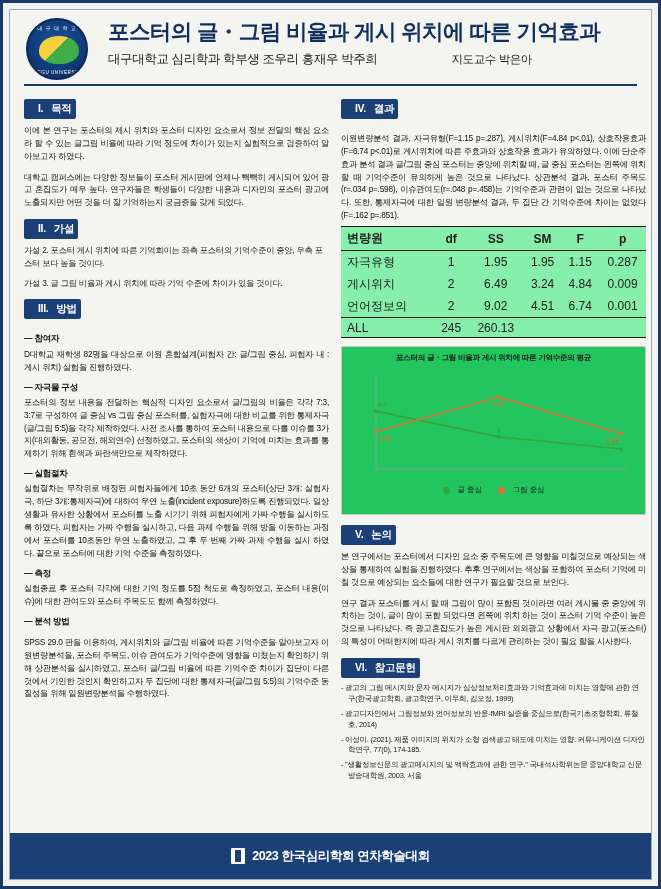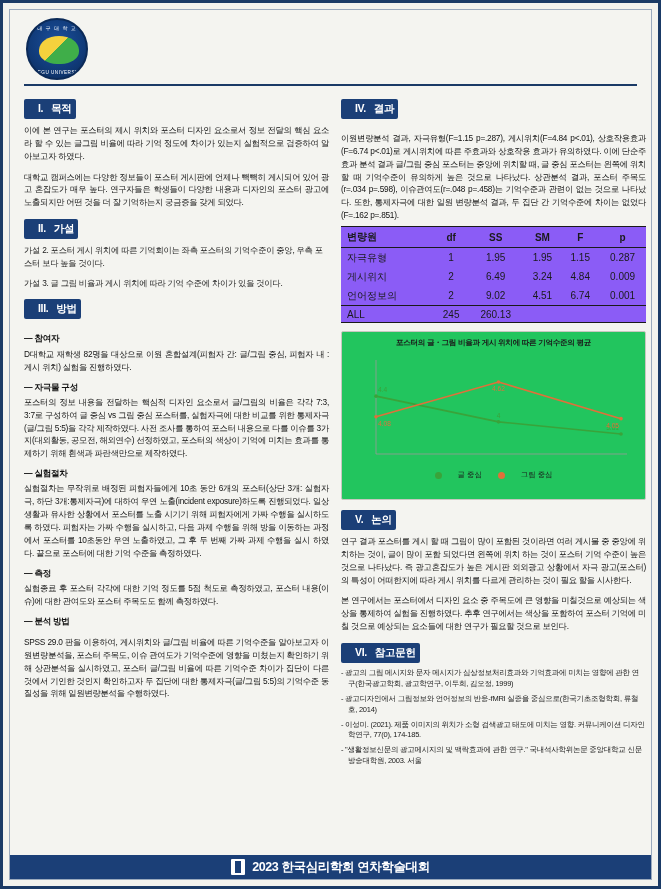--- a/index.html
+++ b/index.html
@@ -160,23 +160,23 @@
     font-size: 8.6px;
     font-weight: bold;
     margin: 7px 0 2px 0;
     letter-spacing: -0.3px;
   }
   .sub-head:first-child { margin-top: 8px; }
   
   table.stats {
     width: 100%;
     border-collapse: collapse;
-    font-size: 10px;
+    font-size: 12px;
     margin-top: 4px;
-    background: #8b5cf6;
+    background: #86efac;
   }
   table.stats th {
     border-top: 1.4px solid #1a1a1a;
     border-bottom: 1px solid #1a1a1a;
     padding: 3px 2px;
     font-weight: bold;
     text-align: center;
   }
   table.stats th.lead, table.stats td.lead {
     text-align: left;
@@ -209,41 +209,41 @@
     margin-bottom: 2px;
   }
   .chart-area { position: relative; height: 118px; }
   .chart-legend {
     display: flex;
     justify-content: center;
     gap: 16px;
     margin-top: 2px;
     font-size: 7.4px;
   }
-  .legend-item { display: flex; align-items: center; gap: 16px; }
+  .legend-item { display: flex; align-items: center; gap: 8px; }
   .legend-dot { width: 7px; height: 7px; border-radius: 50%; display: inline-block; }
   
   .ref-list {
     font-size: 7.5px;
     line-height: 1.45;
     letter-spacing: -0.25px;
     margin: 0;
     padding: 0;
     list-style: none;
   }
   .ref-list li {
     margin-bottom: 4px;
     padding-left: 7px;
     text-indent: -7px;
   }
   
   .footer {
     position: absolute;
     left: 0; right: 0; bottom: 0;
-    height: 24px;
+    height: 46px;
     background: #1b3f77;
     color: #ffffff;
     display: flex;
     align-items: center;
     justify-content: center;
     gap: 7px;
   }
   .footer-logo {
     width: 14px; height: 16px;
     background: #ffffff;
@@ -267,20 +267,27 @@
 <body>
 
 <div class="poster">
   <div class="poster-inner">
 
     <div class="header">
       <div class="logo">
         <div class="logo-top">대 구 대 학 교</div>
         <div class="logo-shape"></div>
         <div class="logo-bottom">DAEGU UNIVERSITY</div>
+      </div>
+      <div class="title-block">
+        <div class="poster-title">포스터의 글・그림 비율과 게시 위치에 따른 기억효과</div>
+        <div class="authors-row">
+          <div class="authors">대구대학교 심리학과 학부생 조우리 홍재우 박주희</div>
+          <div class="advisor">지도교수 박은아</div>
+        </div>
       </div>
       <div class="header-rule"></div>
     </div>
 
     <div class="columns">
 
       <div class="col">
 
         <div class="sec">
           <div class="sec-head-wrap">
@@ -432,22 +439,22 @@
 
         <div class="sec">
           <div class="sec-head-wrap">
             <span class="sec-head">
               <span>V.</span>
               <span>&nbsp;</span>
               <span>논의</span>
             </span>
           </div>
           <div class="body-text">
+            <p>본 연구에서는 포스터에서 디자인 요소 중 주목도에 큰 영향을 미칠것으로 예상되는 색상을 통제하여 실험을 진행하였다. 추후 연구에서는 색상을 포함하여 포스터 기억에 미칠 것으로 예상되는 요소들에 대한 연구가 필요할 것으로 보인다.</p>
             <p>연구 결과 포스터를 게시 할 때 그림이 많이 포함된 것이라면 여러 게시물 중 중앙에 위치하는 것이, 글이 많이 포함 되었다면 왼쪽에 위치 하는 것이 포스터 기억 수준이 높은 것으로 나타났다. 즉 광고혼잡도가 높은 게시판 외외광고 상황에서 자극 광고(포스터)의 특성이 어떠한지에 따라 게시 위치를 다르게 관리하는 것이 필요 할을 시사한다.</p>
-            <p>본 연구에서는 포스터에서 디자인 요소 중 주목도에 큰 영향을 미칠것으로 예상되는 색상을 통제하여 실험을 진행하였다. 추후 연구에서는 색상을 포함하여 포스터 기억에 미칠 것으로 예상되는 요소들에 대한 연구가 필요할 것으로 보인다.</p>
           </div>
         </div>
 
         <div class="sec">
           <div class="sec-head-wrap">
             <span class="sec-head">
               <span>VI.</span>
               <span>&nbsp;</span>
               <span>참고문헌</span>
             </span>

